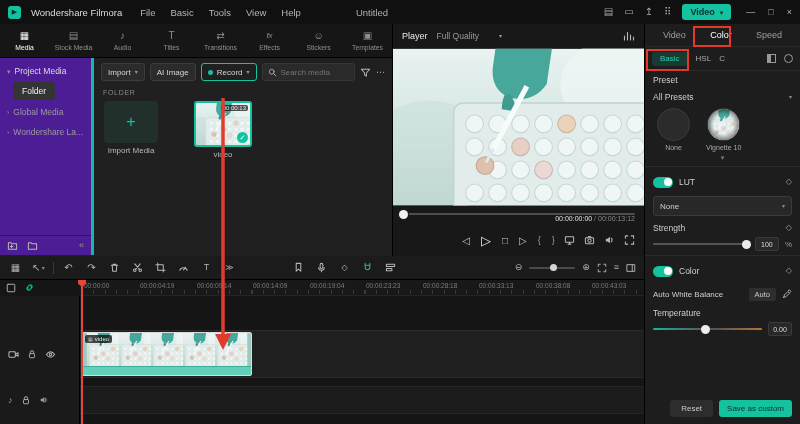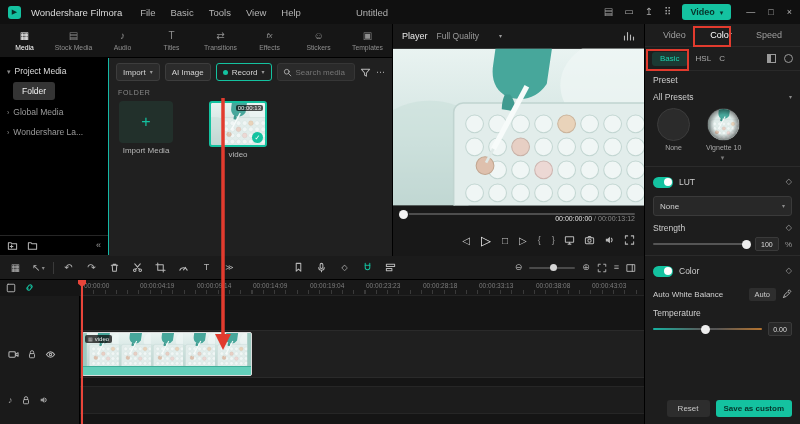--- a/index.html
+++ b/index.html
@@ -21,21 +21,21 @@
   .export-btn .icon{font-size:7px}
   .win{display:flex;gap:13px;margin-left:4px;font-size:9px;color:#b5b5b5}
   
   .media-panel{position:absolute;left:0;top:24px;width:392px;height:232px;background:#202020}
   .media-tabs{height:34px;background:#161616;display:flex;border-bottom:1px solid #000}
   .mtab{width:49px;display:flex;flex-direction:column;align-items:center;justify-content:center;gap:2px;color:#8f8f8f}
   .mtab .ti{font-size:10px;height:11px}
   .mtab .tl{font-size:6.8px;white-space:nowrap}
   .mtab.active{color:#fff}
   .media-body{display:flex;height:197px}
-  .media-side{width:109px;background:#000000;border-right:1px solid #14b8a6;position:relative;padding-top:3px;flex:none}
+  .media-side{width:94px;background:#4c1d95;border-right:3px solid #14b8a6;position:relative;padding-top:3px;flex:none}
   .side-row{display:flex;align-items:center;gap:4px;padding:5px 7px;font-size:8.5px;color:#9c9c9c;white-space:nowrap}
   .side-row.head{color:#ddd}
   .side-row .icon{font-size:7px;color:#8a8a8a}
   .folder-chip{margin:1px 6px 2px 13px;background:#343434;border-radius:3px;padding:4px 9px;font-size:8.5px;color:#f2f2f2;width:fit-content}
   .side-bottom{position:absolute;bottom:0;left:0;right:0;display:flex;align-items:center;gap:9px;padding:4px 7px;border-top:1px solid #262626}
   .side-bottom .sp{flex:1}
   .side-bottom .icon{font-size:9px;color:#9a9a9a}
   .media-content{flex:1;display:flex;flex-direction:column;min-width:0}
   .mc-toolbar{display:flex;align-items:center;gap:5px;padding:5px 7px}
   .btn{display:flex;align-items:center;gap:4px;background:#2b2b2b;border:1px solid #3d3d3d;border-radius:3px;height:18px;padding:0 6px;font-size:8px;color:#d5d5d5;white-space:nowrap}
@@ -97,21 +97,21 @@
   .toggle::after{content:"";position:absolute;right:1.5px;top:1.5px;width:8px;height:8px;border-radius:50%;background:#fff}
   .dd{margin:2px 8px 3px;background:#282828;border:1px solid #3a3a3a;border-radius:3px;height:20px;display:flex;align-items:center;justify-content:space-between;padding:0 6px;font-size:8px;color:#cfcfcf;flex:none}
   .dd .icon{font-size:6px;color:#8a8a8a}
   .slider-track{flex:1;height:2px;background:#555;border-radius:1px;position:relative}
   .slider-handle{position:absolute;top:-3.5px;width:9px;height:9px;background:#ededed;border-radius:50%}
   .temp-track{background:linear-gradient(90deg,#16b3a2,#5a5a5a 45%,#555 58%,#b5742f)}
   .valbox{min-width:24px;height:14px;background:#282828;border:1px solid #3a3a3a;border-radius:2px;display:flex;align-items:center;justify-content:center;font-size:7px;color:#ddd;padding:0 2px;flex:none}
   .awb-btn{background:#2e2e2e;border-radius:2px;padding:2px 6px;font-size:7.5px;color:#ccc;flex:none}
   .props-footer{margin-top:auto;display:flex;justify-content:flex-end;gap:6px;padding:7px 8px;flex:none}
   .btn-reset{background:#2d2d2d;border-radius:3px;padding:4px 11px;font-size:8px;color:#c8c8c8}
-  .btn-save{background:#14c2a0;border-radius:3px;padding:4px 8px;font-size:8px;color:#07342b;font-weight:bold}
+  .btn-save{background:#14c2a0;border-radius:3px;padding:4px 8px;font-size:8px;color:#07342b;font-weight:normal}
   
   .timeline{position:absolute;left:0;top:256px;width:644px;height:168px;background:#151515}
   .tl-toolbar{height:24px;display:flex;align-items:center;padding:0 4px;background:#1b1b1b;border-bottom:1px solid #000}
   .tli{width:23px;display:flex;align-items:center;justify-content:center;color:#b5b5b5;font-size:10px;flex:none}
   .tli .mini{font-size:6px;margin-left:1px;color:#8a8a8a}
   .tl-sep{width:1px;height:12px;background:#3a3a3a;margin:0 3px;flex:none}
   .tl-gap{width:46px;flex:none}
   .tl-right{margin-left:auto;display:flex;align-items:center;gap:7px;padding-right:4px}
   .zoom-slider{width:46px;height:2px;background:#4a4a4a;position:relative;border-radius:1px}
   .zoom-dot{position:absolute;left:45%;top:-2.5px;width:7px;height:7px;background:#d5d5d5;border-radius:50%}

